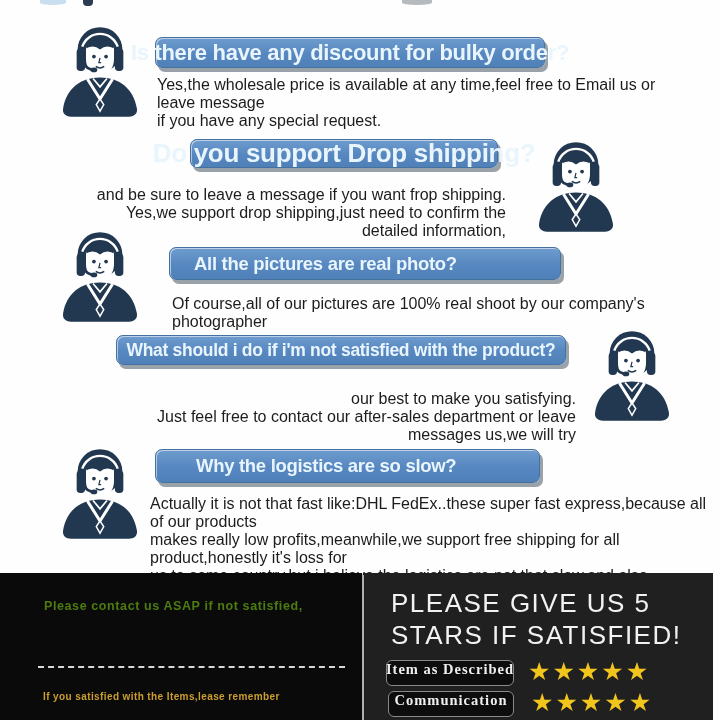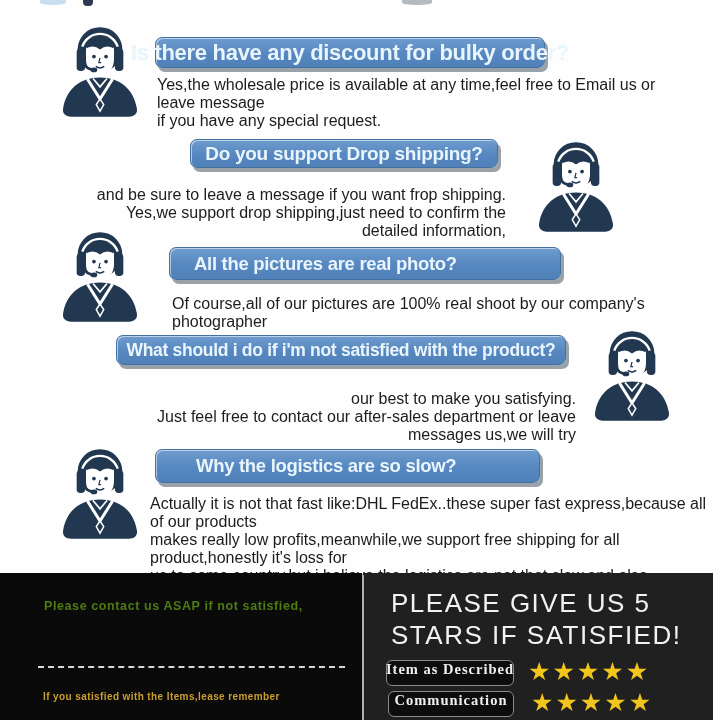--- a/index.html
+++ b/index.html
@@ -15,21 +15,21 @@
   
   .banner{
     position:absolute;display:flex;align-items:center;box-sizing:border-box;
     background:linear-gradient(180deg,#6e9cce 0%,#5787c0 55%,#4f80b8 100%);
     border:1px solid #44719f;border-radius:7px;
     box-shadow:3px 4px 0 rgba(128,138,148,.8), inset 1px 1px 0 rgba(255,255,255,.55);
     color:#e9f5fc;font-weight:bold;letter-spacing:-0.3px;white-space:nowrap;
   }
   .banner.center{justify-content:center;}
   .b1{left:155px;top:37px;width:390px;height:31px;font-size:22px;}
-  .b2{left:190px;top:139px;width:308px;height:29px;font-size:19px;}
+  .b2{left:190px;top:139px;width:308px;height:29px;font-size:26px;}
   .b3{left:169px;top:247px;width:392px;height:33px;font-size:18.5px;padding-left:24px;}
   .b4{left:116px;top:335px;width:450px;height:30px;font-size:17.5px;}
   .b5{left:155px;top:449px;width:385px;height:34px;font-size:18.5px;padding-left:40px;}
   
   .answer{position:absolute;font-size:16px;line-height:18px;color:#1c1c1c;}
   .a1{left:157px;top:76px;width:512px;text-align:left;}
   .a2{left:72px;top:186px;width:434px;text-align:right;}
   .a3{left:172px;top:295px;width:512px;text-align:left;}
   .a4{left:90px;top:390px;width:486px;text-align:right;}
   .a5{left:150px;top:495px;width:560px;text-align:left;}

